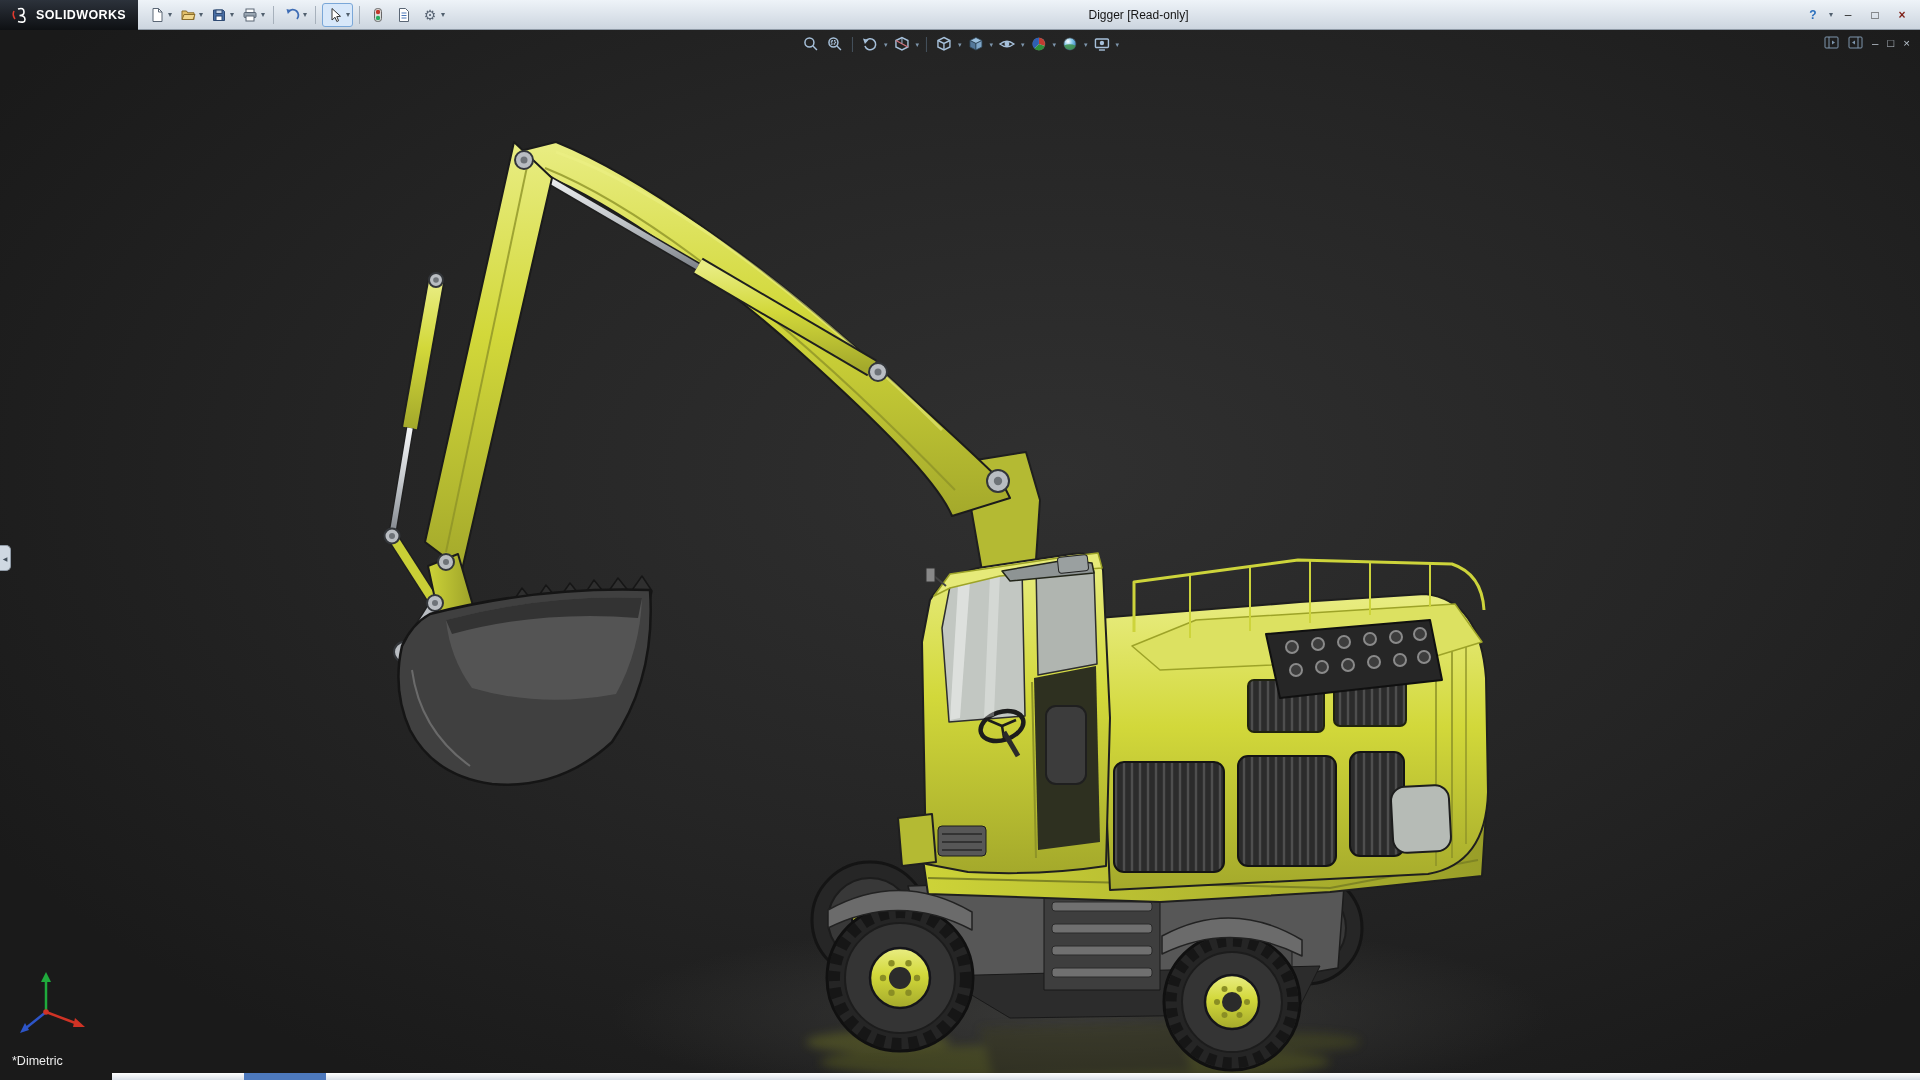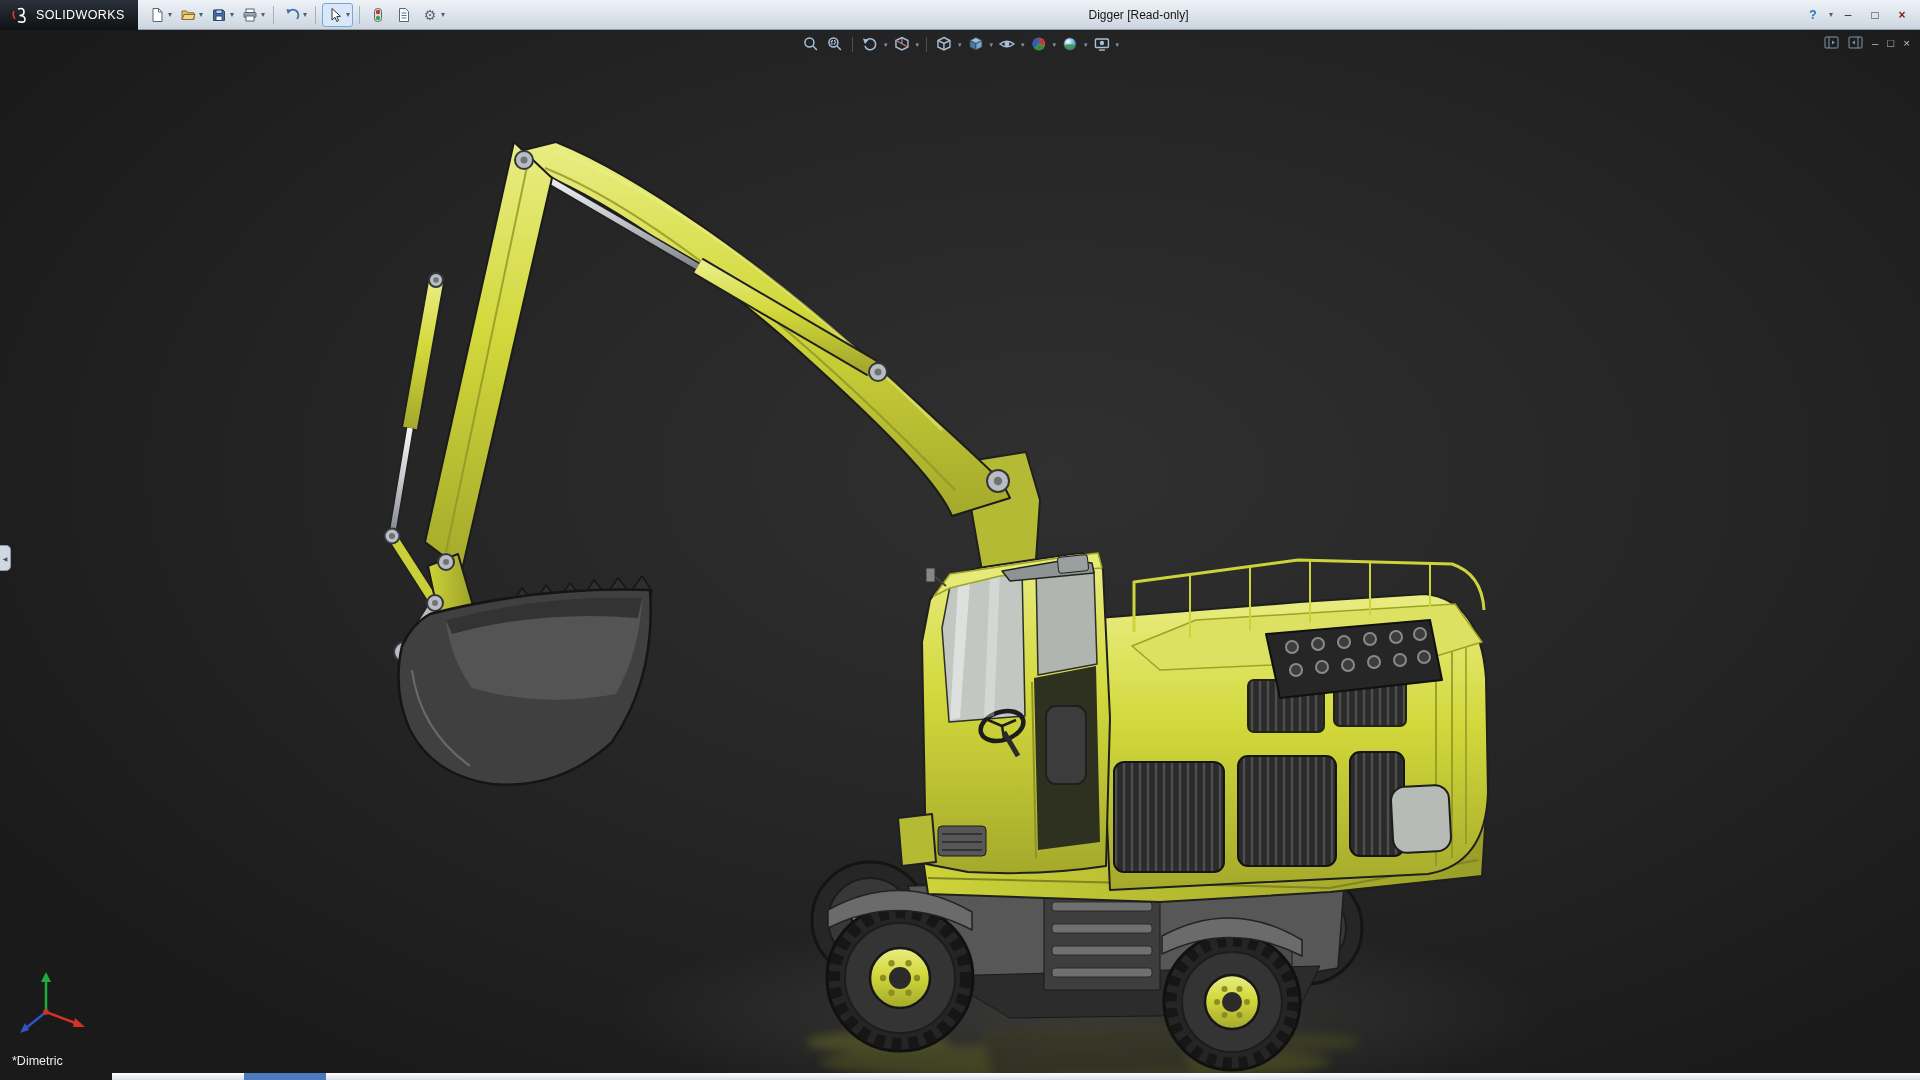--- a/index.html
+++ b/index.html
@@ -4,21 +4,21 @@
 <style>
   *{margin:0;padding:0;box-sizing:border-box}
   html,body{width:1920px;height:1080px;overflow:hidden;background:#1b1b1b;font-family:"Liberation Sans",sans-serif}
 
   
   #titlebar{position:absolute;top:0;left:0;right:0;height:30px;
     background:linear-gradient(#eef3f8,#ccd5df);border-bottom:1px solid #8f9aa6;
     display:flex;align-items:center;z-index:20}
   #logo{height:30px;min-width:138px;background:linear-gradient(#2c323b,#0e1013);
     display:flex;align-items:center;gap:6px;padding:0 10px;color:#fff}
-  #logo .brandname{font-size:12.5px;font-weight:400;letter-spacing:.4px}
+  #logo .brandname{font-size:12.5px;font-weight:700;letter-spacing:.4px}
   #maintoolbar{display:flex;align-items:center;margin-left:6px}
   .tbwrap{display:flex;align-items:center;margin:0 1px;padding:1px 2px;border-radius:3px}
   .tbwrap.active{background:#d8e8fa;border:1px solid #7aa7d8}
   .tbicon{width:20px;height:20px;display:flex;align-items:center;justify-content:center}
   .dd{font-size:8px;color:#51606e;margin-left:1px;line-height:1}
   .tbsep{width:1px;height:18px;background:#a7b1bc;margin:0 5px}
   #wintitle{position:absolute;left:59.3%;transform:translateX(-50%);top:0;height:30px;
     line-height:30px;font-size:12px;color:#151515;white-space:nowrap}
   #tbright{position:absolute;right:6px;top:0;height:30px;display:flex;align-items:center;gap:3px}
   .winbtn{min-width:24px;height:22px;display:flex;align-items:center;justify-content:center;

